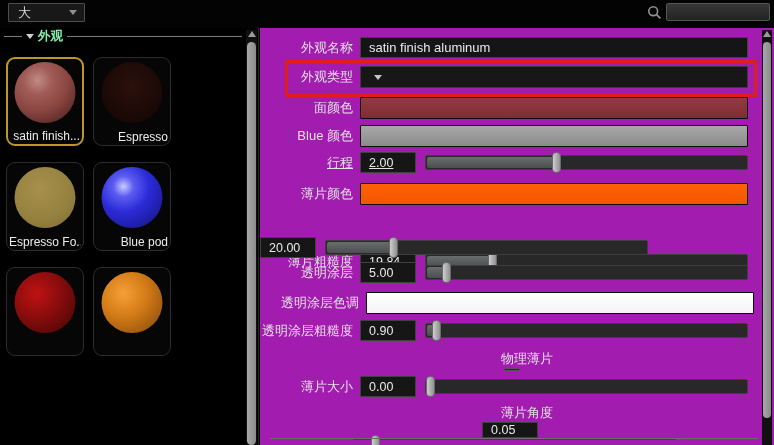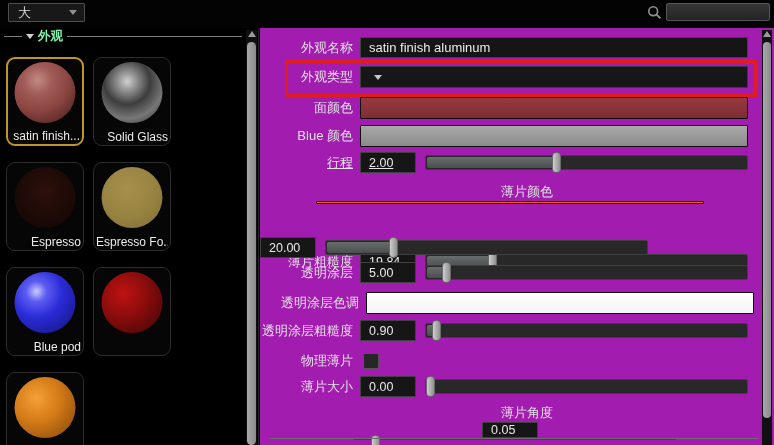--- a/index.html
+++ b/index.html
@@ -124,24 +124,20 @@
     <span class="caret-down"></span>
     <span class="lib-title">外观</span>
     <span class="hline long"></span>
   </div>
   <div class="tiles">
       <div class="tile selected">
         <div class="sphere sph-satin-red"></div>
         <div class="tile-label">satin finish...</div>
       </div>
       <div class="tile">
-        <div class="sphere sph-solid-glass"></div>
-        <div class="tile-label">Solid Glass</div>
-      </div>
-      <div class="tile">
         <div class="sphere sph-espresso"></div>
         <div class="tile-label">Espresso</div>
       </div>
       <div class="tile">
         <div class="sphere sph-gold-matte"></div>
         <div class="tile-label">Espresso Fo...</div>
       </div>
       <div class="tile">
         <div class="sphere sph-blue-metallic"></div>
         <div class="tile-label">Blue pod</div>
@@ -187,21 +183,21 @@
         <div class="swatch" style="background: linear-gradient(rgb(168, 168, 168), rgb(138, 138, 138));"></div>
       </div>
       <div class="prow" style="top: 124px; text-decoration: underline;">
         <span class="plabel">行程</span>
         <input class="valbox" type="text" value="2.00" style="">
         <div class="slider">
           <div class="fill" style="width: 133px;"></div>
           <div class="handle" style="left: 126px;"></div>
         </div>
       </div>
-      <div class="prow" style="top: 155px; flex-direction: column;">
+      <div class="prow" style="top: 155px;">
         <span class="plabel">薄片颜色</span>
         <div class="swatch" style="background: linear-gradient(rgb(255, 97, 4), rgb(243, 86, 0));"></div>
       </div>
       <div class="prow" style="top: 177px; margin-top: 46px;">
         <span class="plabel">薄片粗糙度</span>
         <input class="valbox" type="text" value="19.84" style="">
         <div class="slider">
           <div class="fill" style="width: 69px;"></div>
           <div class="handle" style="left: 62px;"></div>
         </div>
@@ -226,21 +222,21 @@
         <div class="swatch" style="background: linear-gradient(rgb(255, 255, 255), rgb(244, 244, 244));"></div>
       </div>
       <div class="prow" style="top: 292px;">
         <span class="plabel">透明涂层粗糙度</span>
         <input class="valbox" type="text" value="0.90" style="">
         <div class="slider">
           <div class="fill" style="width: 13px;"></div>
           <div class="handle" style="left: 6px;"></div>
         </div>
       </div>
-      <div class="prow" style="top: 322px;">
+      <div class="prow" style="top: 322px; flex-direction: column;">
         <span class="plabel">物理薄片</span>
         <div class="checkbox"></div>
       </div>
       <div class="prow" style="top: 348px;">
         <span class="plabel">薄片大小</span>
         <input class="valbox" type="text" value="0.00" style="">
         <div class="slider">
           <div class="handle" style="left: 0px;"></div>
         </div>
       </div>

